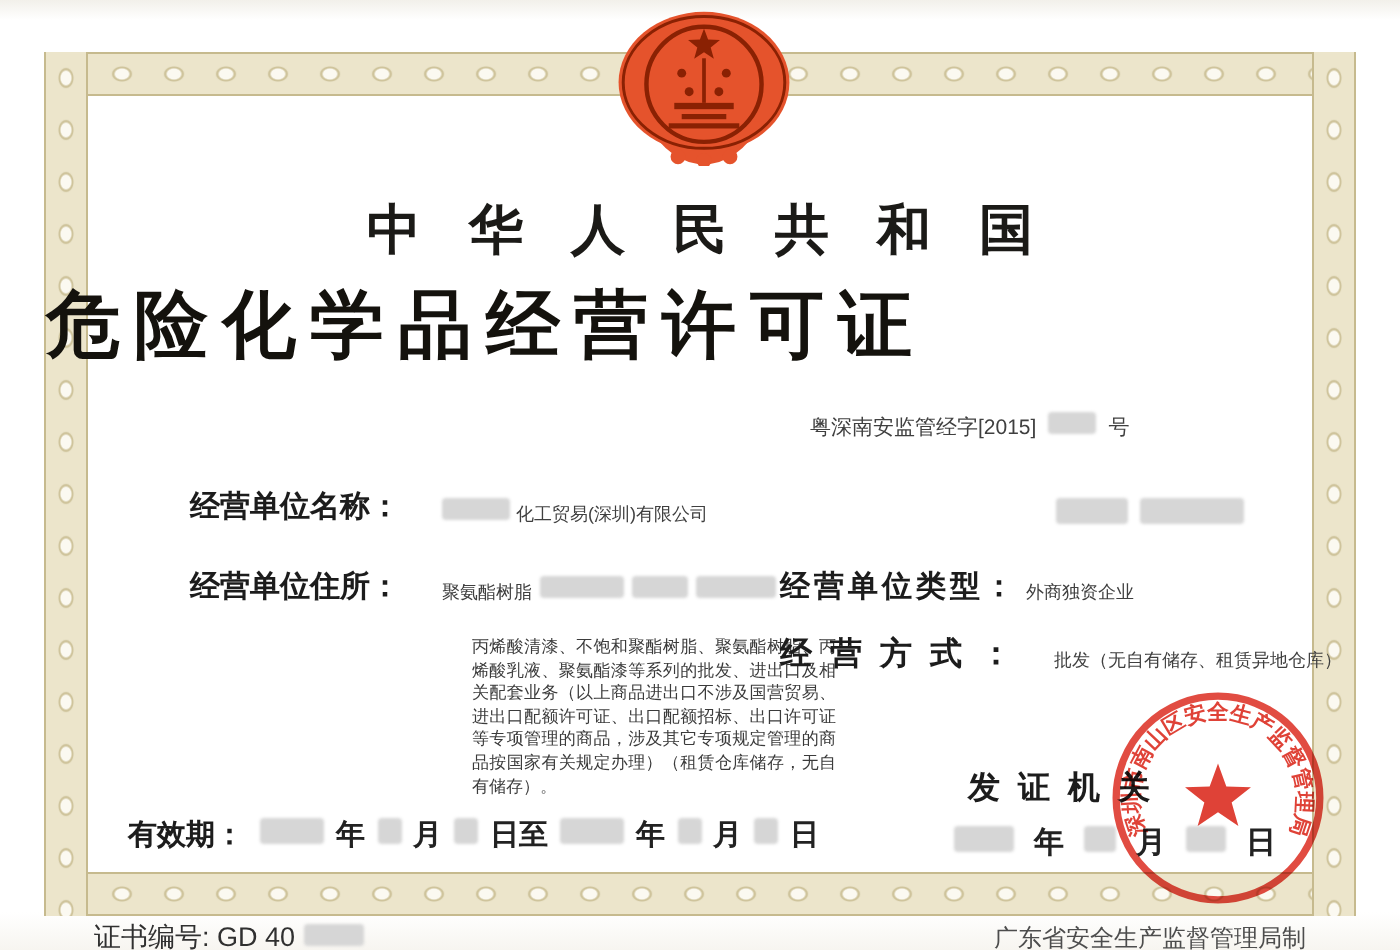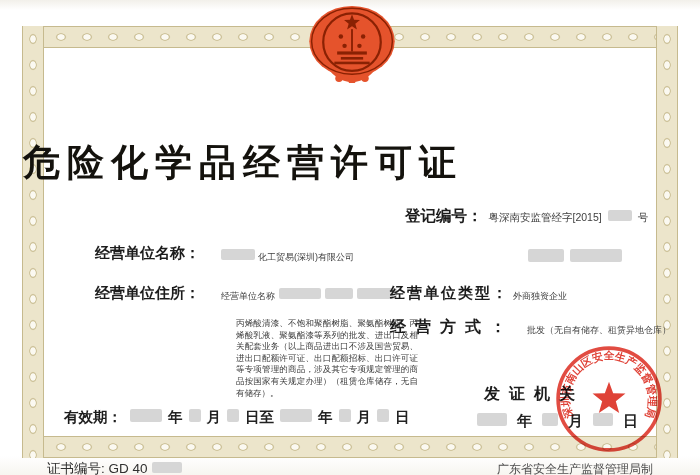--- a/index.html
+++ b/index.html
@@ -76,42 +76,42 @@
       <circle cx="62" cy="34" r="2.4" fill="#8a2103"></circle>
       <circle cx="42" cy="44" r="2.4" fill="#8a2103"></circle>
       <circle cx="58" cy="44" r="2.4" fill="#8a2103"></circle>
       <rect x="34" y="50" width="32" height="3.4" fill="#8a2103"></rect>
       <rect x="38" y="56" width="24" height="2.8" fill="#8a2103"></rect>
       <rect x="31" y="61" width="38" height="2.8" fill="#8a2103"></rect>
       <rect x="49" y="26" width="2" height="24" fill="#8a2103"></rect>
     </svg>
   </div>
 
+  <div class="abs t-country">中华人民共和国</div>
   <div class="abs t-main">危险化学品经营许可证</div>
 
   <div class="abs rowflex" style="left:405px;top:206px;">
-    <span class="lbl" style="font-size:15.5px;">登记编号：</span>
     <span class="val md">粤深南安监管经字[2015]</span>
     <span class="rd" style="width:24px;"></span>
     <span class="val md">号</span>
   </div>
 
   <span class="abs lbl" style="left:95px;top:244px;">经营单位名称：</span>
   <div class="abs rowflex" style="left:221px;top:249px;gap:3px;">
     <span class="rd" style="width:34px;"></span>
     <span class="val">化工贸易(深圳)有限公司</span>
   </div>
   <div class="abs rowflex" style="left:528px;top:249px;">
     <span class="rd tall" style="width:36px;"></span>
     <span class="rd tall" style="width:52px;"></span>
   </div>
 
   <span class="abs lbl" style="left:95px;top:284px;">经营单位住所：</span>
   <div class="abs rowflex" style="left:221px;top:288px;gap:4px;">
-    <span class="val">经营单位名称</span>
+    <span class="val">聚氨酯树脂</span>
     <span class="rd" style="width:42px;"></span>
     <span class="rd" style="width:28px;"></span>
     <span class="rd" style="width:40px;"></span>
   </div>
   <span class="abs lbl" style="left:390px;top:284px;letter-spacing:2px;">经营单位类型：</span>
   <span class="abs val" style="left:513px;top:290px;">外商独资企业</span>
 
   <div class="abs scope" style="left:236px;top:318px;">丙烯酸清漆、不饱和聚酯树脂、聚氨酯树脂、丙烯酸乳液、聚氨酯漆等系列的批发、进出口及相关配套业务（以上商品进出口不涉及国营贸易、进出口配额许可证、出口配额招标、出口许可证等专项管理的商品，涉及其它专项规定管理的商品按国家有关规定办理）（租赁仓库储存，无自有储存）。</div>
   <span class="abs val" style="left:527px;top:324px;">批发（无自有储存、租赁异地仓库）</span>
   <span class="abs lbl sp" style="left:390px;top:317px;font-size:16px;">经营方式：</span>

